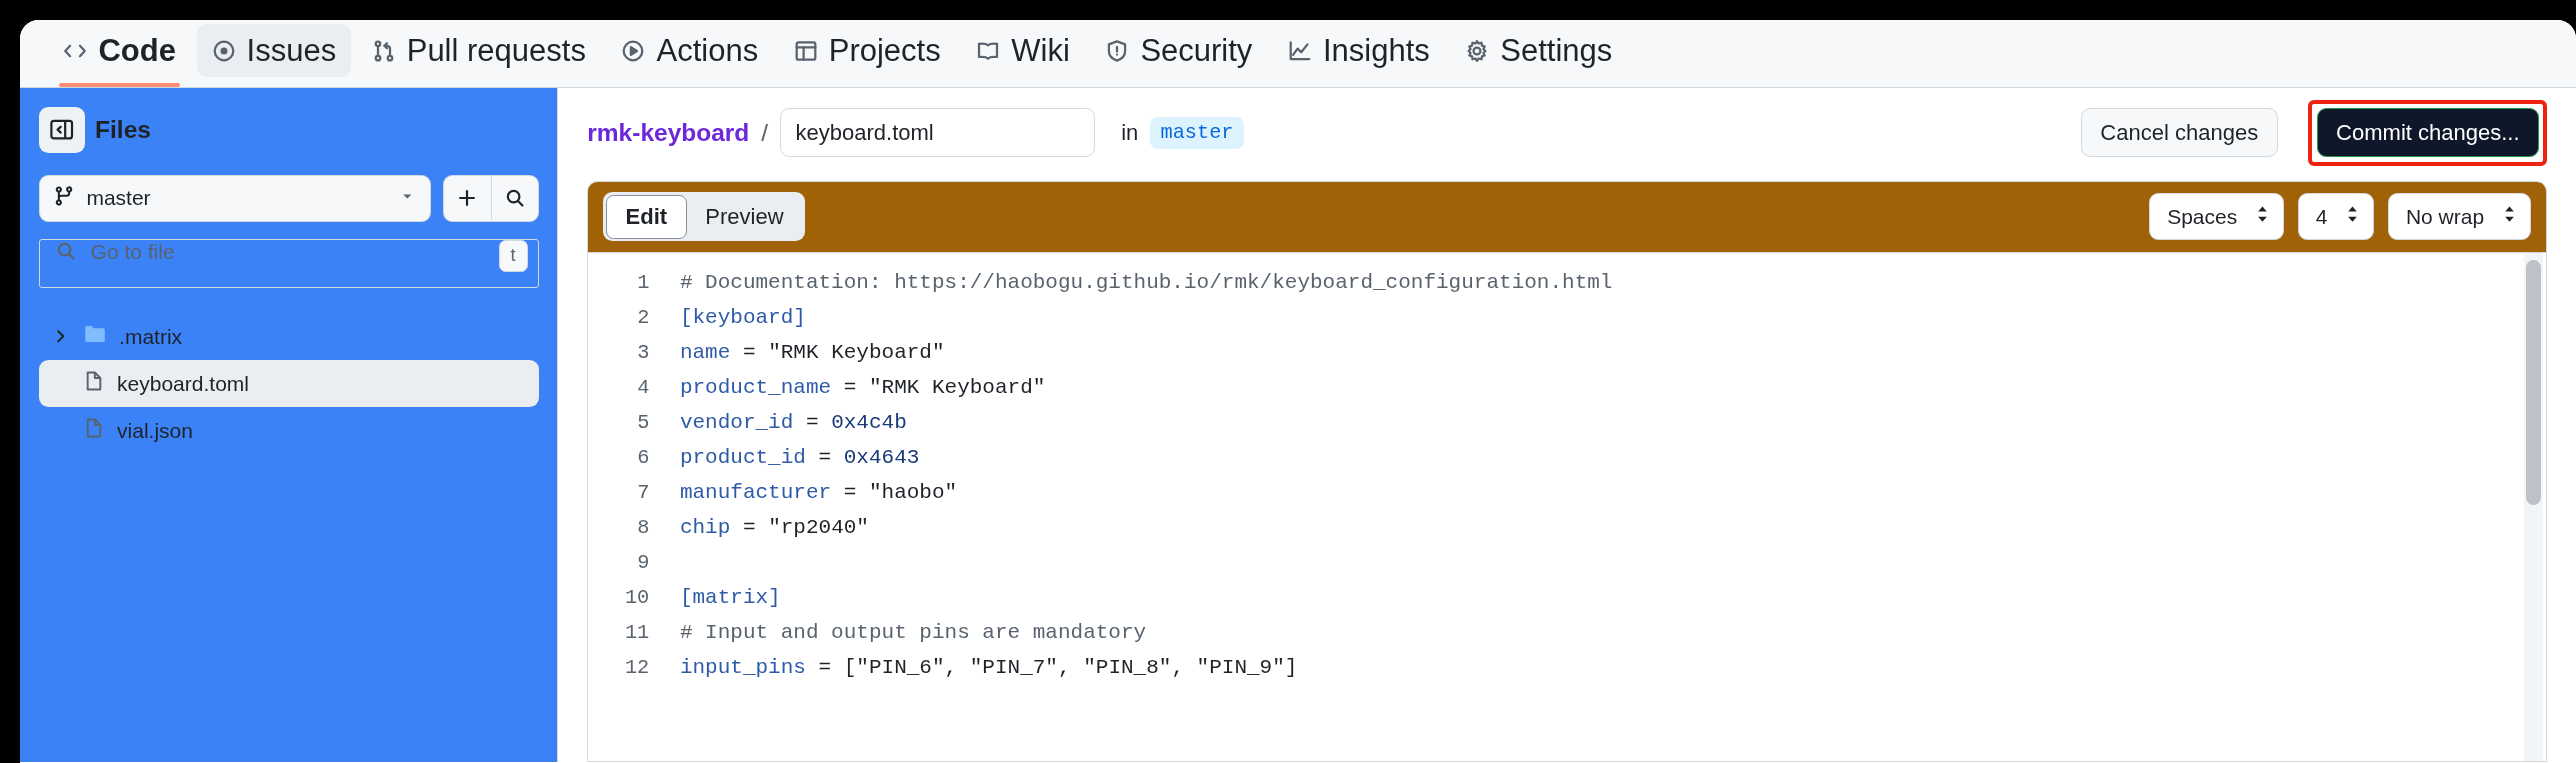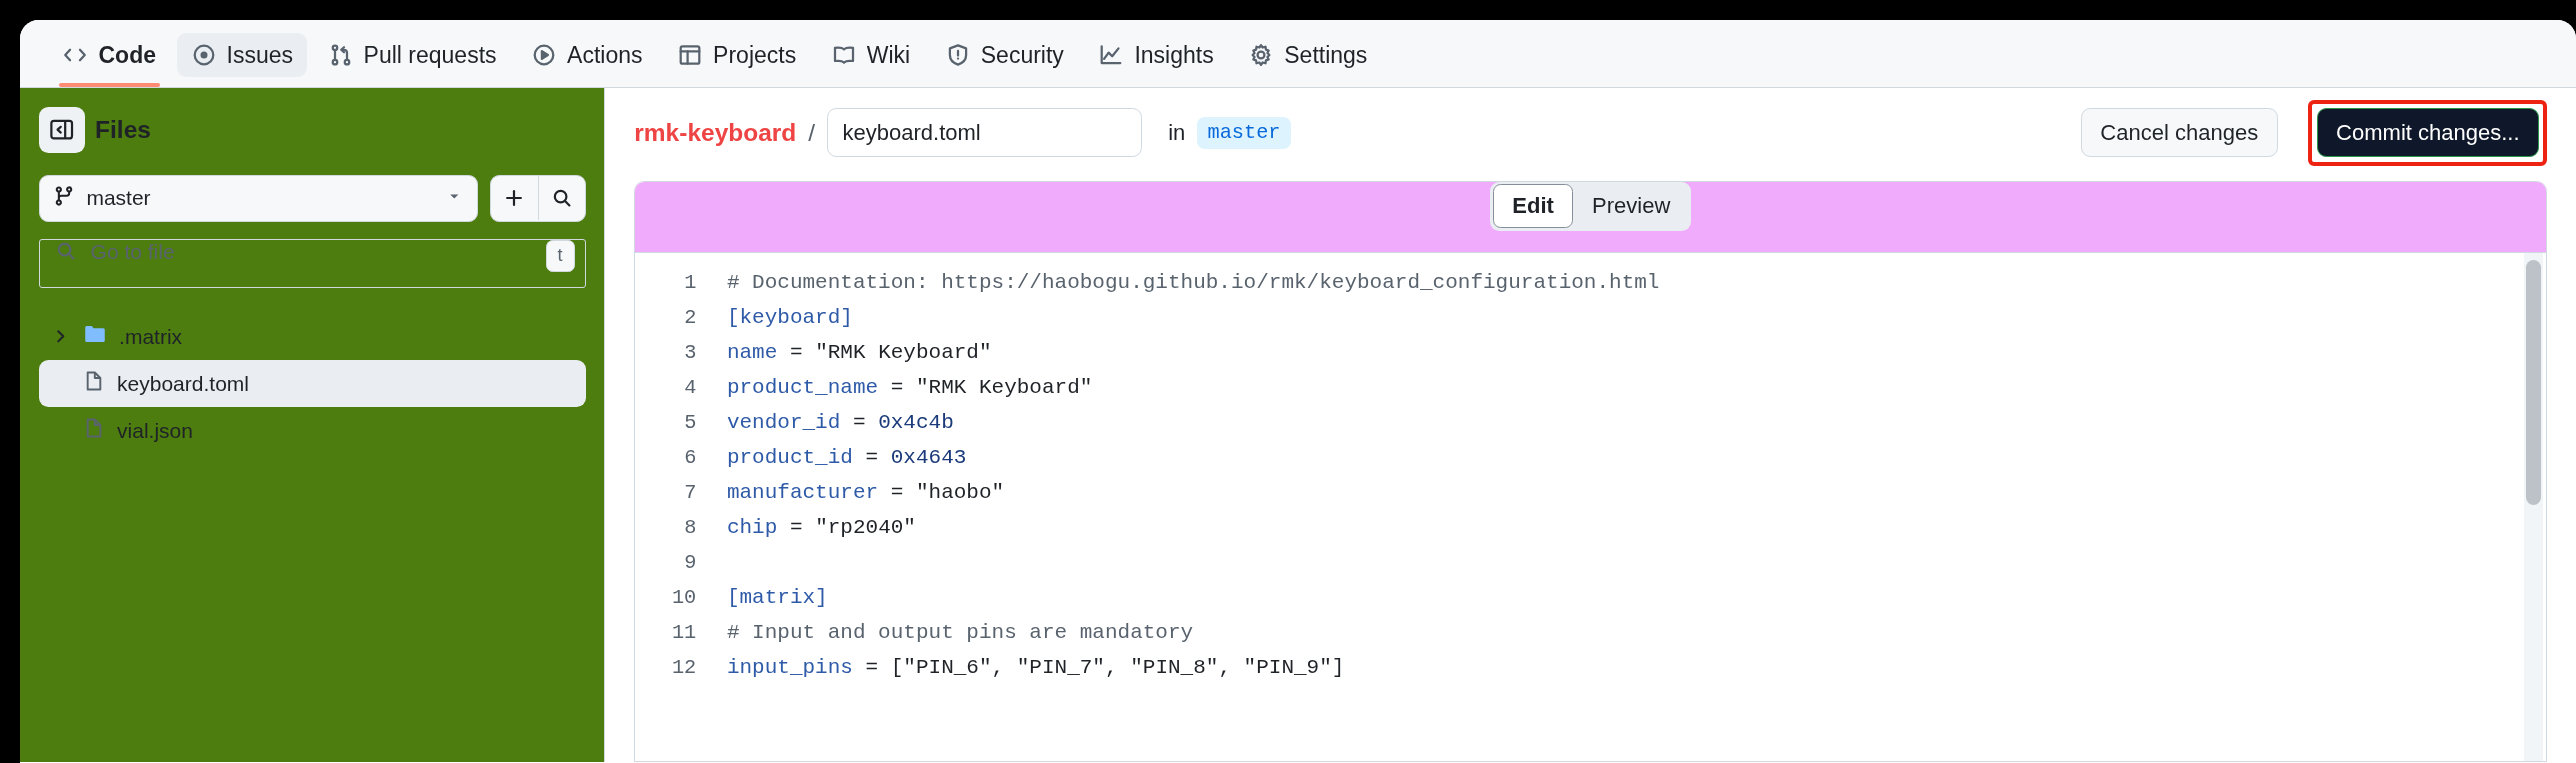--- a/index.html
+++ b/index.html
@@ -26,45 +26,45 @@
     display: flex;
     align-items: flex-end;
     padding: 0 25.4px;
     position: relative;
   }
   .nav-item {
     display: flex; align-items: center; gap: 11px;
     padding: 8.5px 14.4px;
     margin: 0 3.4px 10.2px 3.4px;
     border-radius: 9.3px;
-    font-size: 23px;
+    font-size: 31px;
     color: #1f2328;
     position: relative;
     white-space: nowrap;
     cursor: pointer;
   }
   .nav-item.active { font-weight: bold; }
   .nav-item.hovered { background: #eaeef2; }
   .nav-underline {
     position: absolute;
     left: 10.2px; right: 10.2px; bottom: -10.2px;
     height: 4.2px; border-radius: 2.5px;
     background: #fd8c73;
   }
   .nav-icon { display: flex; align-items: center; color: #59636e; }
 
   
   .body-wrap { display: flex; height: 674px; }
 
   
   .sidebar {
-    width: 585px;
+    width: 538px;
     border-right: 1.7px solid #d1d9e0;
     padding: 18.6px 18.6px 0 18.6px;
-    background: #4d7c0f;
+    background: #3b82f6;
     flex-shrink: 0;
   }
   .sidebar-head {
     display: flex; align-items: center; gap: 10.2px;
     margin-bottom: 22px;
   }
   .collapse-btn {
     width: 46px; height: 46px;
     border-radius: 9.3px;
     background: #eff2f5;
@@ -147,21 +147,21 @@
     padding: 18.6px 29px 0 29px;
     min-width: 0;
     display: flex; flex-direction: column;
   }
   .crumb-row {
     display: flex; align-items: center;
     gap: 12px;
     margin-bottom: 22px;
     height: 52px;
   }
-  .repo-link { font-size: 24.5px; font-weight: bold; color: #ef4444; cursor: pointer; }
+  .repo-link { font-size: 24.5px; font-weight: bold; color: #6d28d9; cursor: pointer; }
   .slash { font-size: 24.5px; color: #59636e; }
   .filename-input {
     width: 315px; height: 49px;
     border: 1.7px solid #d1d9e0;
     border-radius: 9.3px;
     padding: 0 14.4px;
     font-size: 22px; color: #1f2328;
     font-family: "Liberation Sans", sans-serif;
     outline: none;
   }
@@ -205,26 +205,25 @@
   .editor {
     border: 1.7px solid #d1d9e0;
     border-radius: 10.2px 10.2px 0 0;
     flex: 1;
     display: flex; flex-direction: column;
     overflow: hidden;
     min-height: 0;
   }
   .editor-toolbar {
     height: 71px;
-    background: #f0abfc;
+    background: #a16207;
     border-bottom: 1.7px solid #d1d9e0;
     display: flex; align-items: center;
     padding: 0 15.2px;
     gap: 13.5px;
-    flex-direction: column;
   }
   .seg {
     display: flex;
     background: #eaeef2;
     border-radius: 9.3px;
     padding: 2.5px;
   }
   .seg-btn {
     height: 44px;
     padding: 0 18.6px;

